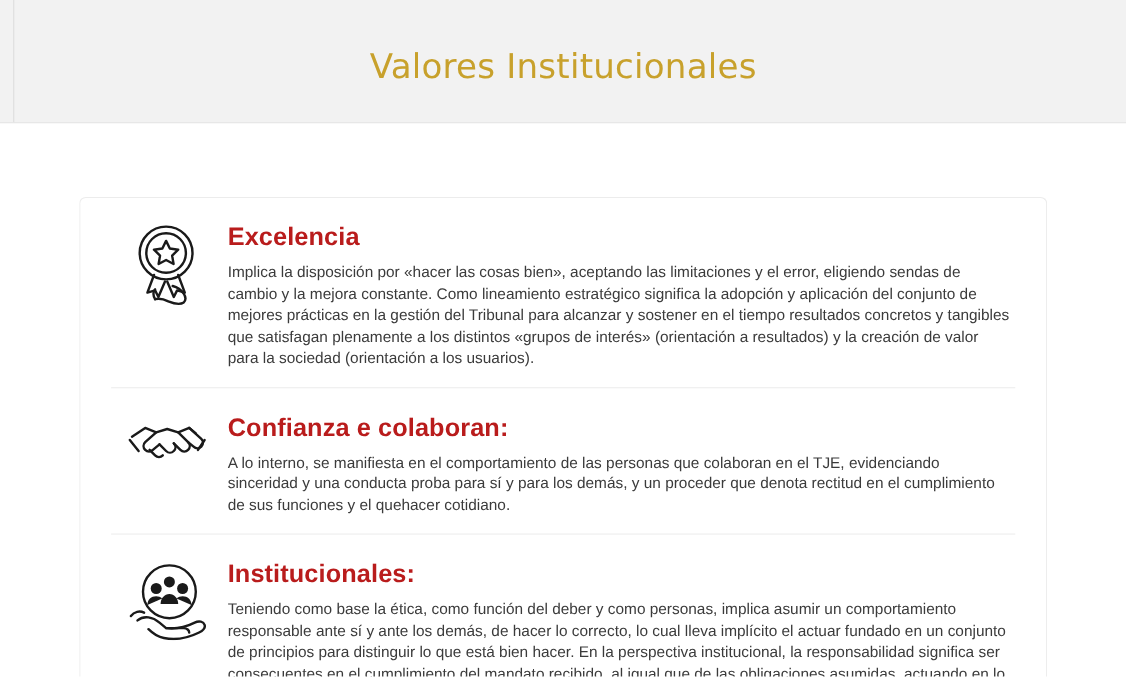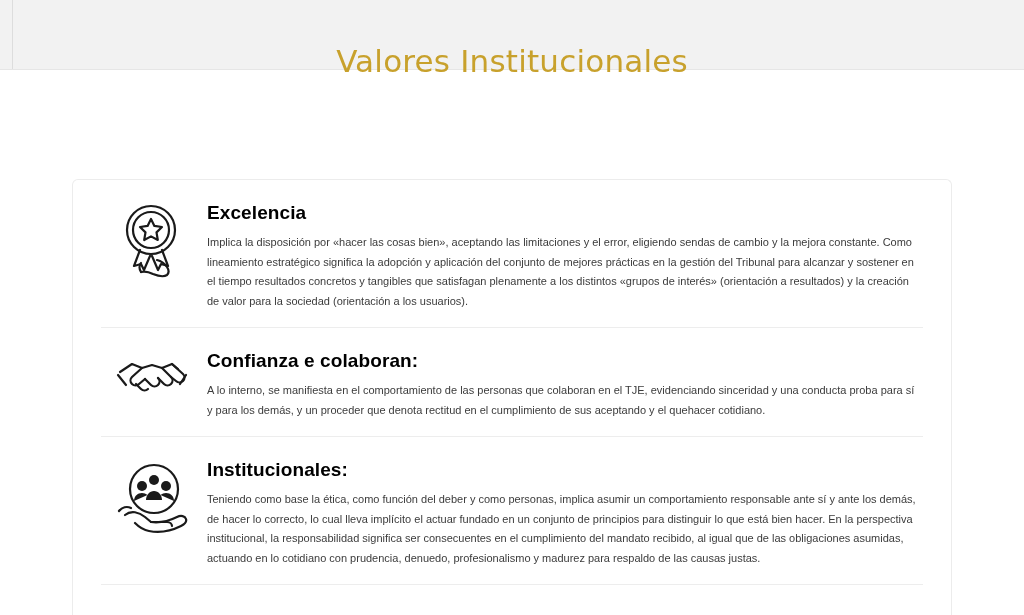--- a/index.html
+++ b/index.html
@@ -16,21 +16,21 @@
   .page {
     position: relative;
     width: 1024px;
     height: 615px;
     background: #ffffff;
   }
   
   .header-band {
     position: relative;
     width: 1024px;
-    height: 70px;
+    height: 112px;
     background: #f2f2f2;
     border-bottom: 1px solid #e6e6e6;
     box-sizing: border-box;
   }
   .header-band .left-rule {
     position: absolute;
     left: 12px;
     top: 0;
     bottom: 0;
     width: 1px;
@@ -80,30 +80,30 @@
     padding-top: 2px;
   }
   .icon-cell svg {
     display: block;
   }
   .text-cell {
     flex: 1 1 auto;
     padding-right: 4px;
   }
   .value-title {
-    color: #000000;
-    font-size: 19px;
+    color: #b91c1c;
+    font-size: 23px;
     font-weight: 700;
     margin: 0 0 9px 0;
     letter-spacing: 0.1px;
     font-family: "Liberation Sans", sans-serif;
   }
   .value-body {
     color: #3b3b3b;
-    font-size: 11px;
+    font-size: 14px;
     line-height: 19.5px;
     margin: 0;
     text-align: left;
     font-family: "Liberation Sans", sans-serif;
   }
 </style>
 </head>
 <body>
 
 <div class="page">
@@ -141,21 +141,21 @@
           <path d="M29 27 l6 6 c2 2 5 2 7 0 2 -2 2 -5 0 -7"></path>
           <path d="M42 26 l6 6 c2 2 5 2 7 0 2 -2 2 -5 0 -7 l-9 -9"></path>
           <path d="M55 25 l5 4 c2 2 5 2 7 0 2 -2 2 -5 0 -7 l-11 -10"></path>
           <path d="M20 32 l5 5 c2 2 5 2 7 0"></path>
           <path d="M2 23 l8 10"></path>
           <path d="M70 23 l-6 9"></path>
         </svg>
       </div>
       <div class="text-cell">
         <h2 class="value-title">Confianza e colaboran:</h2>
-        <p class="value-body">A lo interno, se manifiesta en el comportamiento de las personas que colaboran en el TJE, evidenciando sinceridad y una conducta proba para sí y para los demás, y un proceder que denota rectitud en el cumplimiento de sus aceptando y el quehacer cotidiano.</p>
+        <p class="value-body">A lo interno, se manifiesta en el comportamiento de las personas que colaboran en el TJE, evidenciando sinceridad y una conducta proba para sí y para los demás, y un proceder que denota rectitud en el cumplimiento de sus funciones y el quehacer cotidiano.</p>
       </div>
     </div>
 
     <div class="value-row">
       <div class="icon-cell">
         <svg width="74" height="72" viewBox="0 0 74 72" fill="none" stroke="#1a1a1a" stroke-width="2.2" stroke-linecap="round" stroke-linejoin="round">
           <circle cx="37" cy="28" r="24"></circle>
           <circle cx="37" cy="19" r="5" fill="#1a1a1a" stroke="none"></circle>
           <circle cx="25" cy="25" r="5" fill="#1a1a1a" stroke="none"></circle>
           <circle cx="49" cy="25" r="5" fill="#1a1a1a" stroke="none"></circle>

